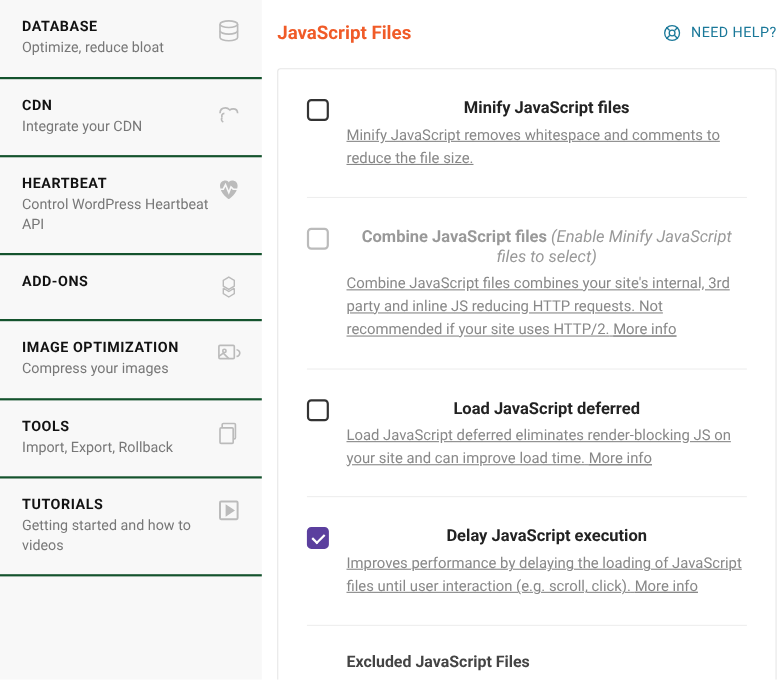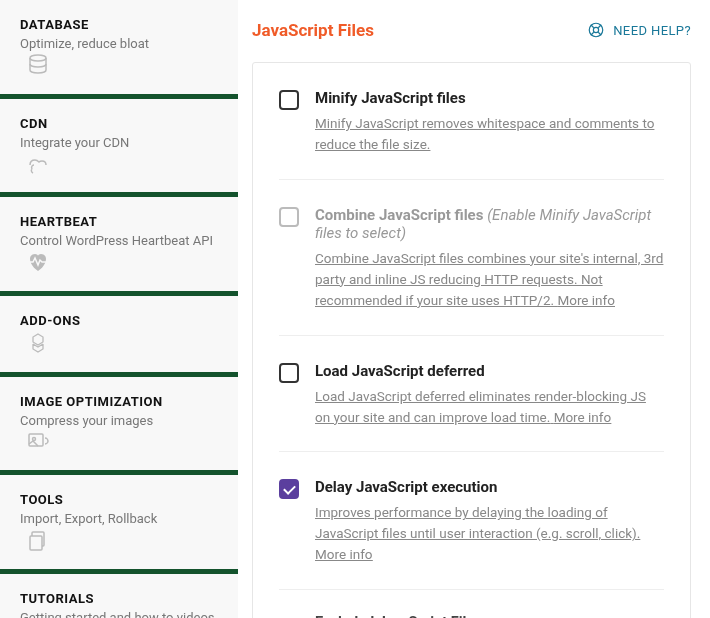--- a/index.html
+++ b/index.html
@@ -12,26 +12,25 @@
     display: flex;
     color: #333;
   }
   .sidebar {
     width: 238px;
     background: #f8f8f8;
     flex-shrink: 0;
   }
   .sidebar-item {
     padding: 17px 18px 17px 20px;
-    border-bottom: 5px solid #14532d;
+    border-bottom: 2px solid #14532d;
     display: flex;
     align-items: flex-start;
     justify-content: space-between;
     cursor: pointer;
-    flex-direction: column;
   }
   .sidebar-item .text { flex: 1; }
   .sidebar-title {
     font-size: 13px;
     font-weight: 700;
     letter-spacing: 0.5px;
     color: #121212;
     margin-bottom: 3px;
   }
   .sidebar-sub {
@@ -44,21 +43,21 @@
     height: 24px;
     flex-shrink: 0;
     margin-left: 6px;
     color: #bbb;
     display: flex;
     align-items: center;
     justify-content: center;
   }
   .main {
     flex: 1;
-    padding: 20px 19px 0 14px;
+    padding: 20px 4px 0 14px;
     overflow: hidden;
   }
   .main-header {
     display: flex;
     justify-content: space-between;
     align-items: center;
     margin-bottom: 22px;
   }
   .main-title {
     color: #f05b28;
@@ -114,20 +113,21 @@
     border-width: 0 2.5px 2.5px 0;
     transform: rotate(45deg);
     margin-top: -2px;
   }
   .option-body { flex: 1; }
   .option-title {
     font-size: 15px;
     font-weight: 700;
     color: #222;
     margin-bottom: 6px;
+    text-align: center;
   }
   .option-title.disabled { color: #999; }
   .option-title em { font-style: italic; font-weight: 400; }
   .option-desc {
     font-size: 13.5px;
     color: #888;
     line-height: 1.55;
     text-decoration: underline;
   }
   .more-info {

